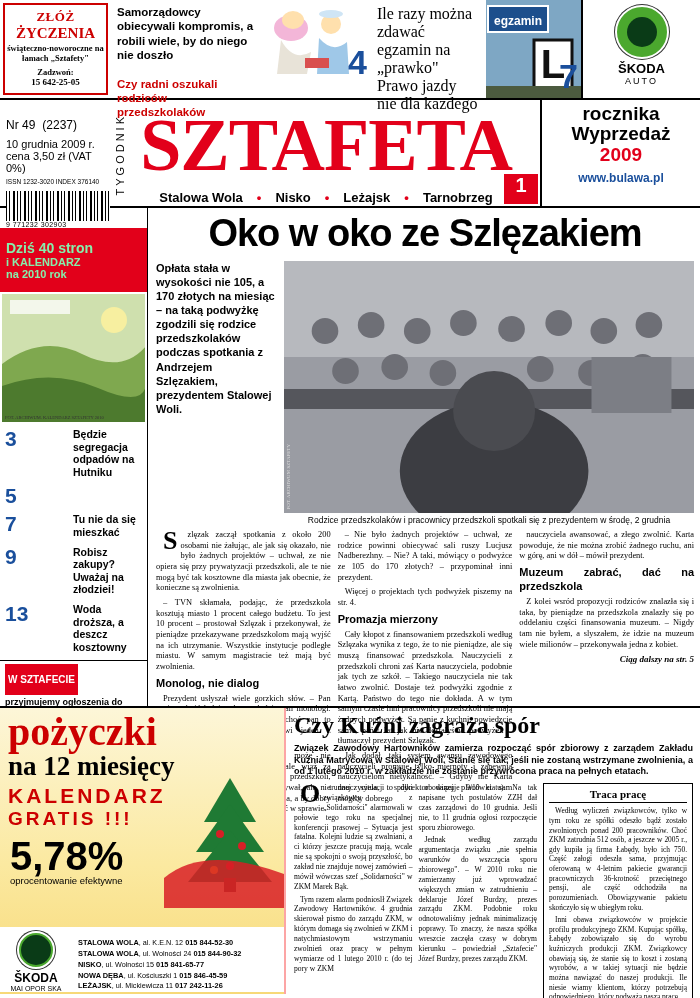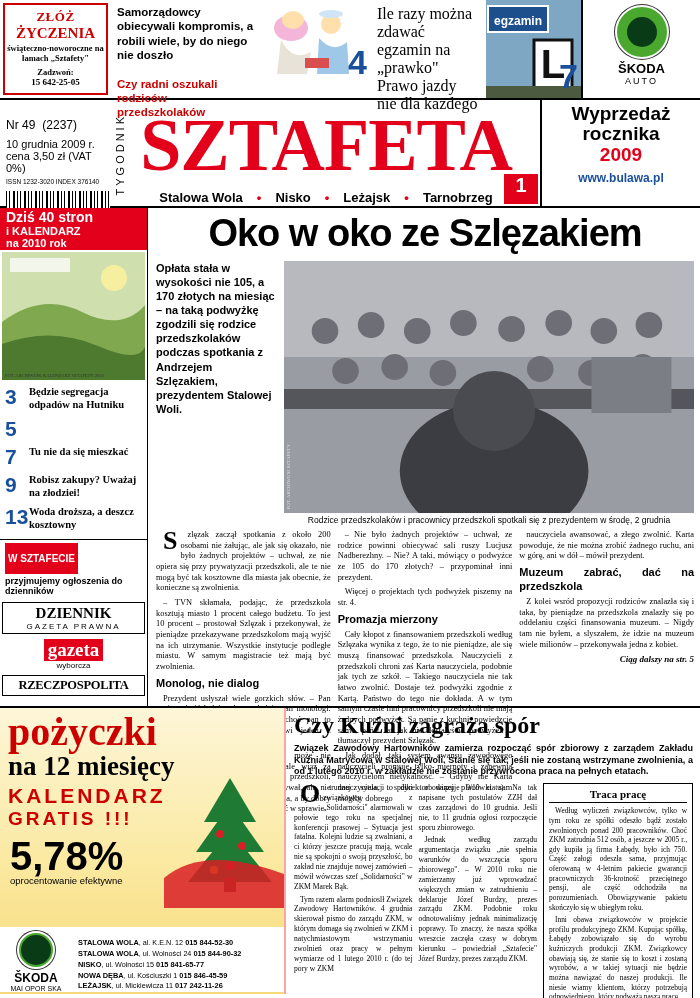--- a/index.html
+++ b/index.html
@@ -58,30 +58,30 @@
   .mh-dot { color: #e2001a; }
 
   .mh-right { width: 160px; border-left: 2px solid #000; text-align: center; padding-top: 4px; }
   .mh-right .wy { font-size: 19px; font-weight: bold; font-family: "Liberation Sans", sans-serif; line-height: 1.05; }
   .mh-right .yr { font-size: 19px; font-weight: bold; color: #e2001a; font-family: "Liberation Sans", sans-serif; }
   .mh-right .url { font-size: 12px; font-weight: bold; color: #1a4f9c; font-family: "Liberation Sans", sans-serif; margin-top: 5px; }
 
   
   .body { display: flex; height: 498px; }
   .col-left { width: 148px; border-right: 1px solid #000; padding: 0; }
-  .dzis { background: #e2001a; color: #ffffff; padding: 1px 6px; font-family: "Liberation Sans", sans-serif; }
+  .dzis { background: #e2001a; color: #86efac; padding: 12px 6px; font-family: "Liberation Sans", sans-serif; margin-top: 20px; }
   .dzis .d1 { font-size: 14px; font-weight: bold; }
   .dzis .d2 { font-size: 11px; font-weight: bold; }
   .cal-img { height: 128px; margin: 2px; background: linear-gradient(160deg,#dfe9c8,#b9cf8e 40%, #7fa84f 100%); position: relative; overflow:hidden;}
   .cal-img .capt { position:absolute; bottom:2px; left:3px; font-size:4.5px; color:#333; }
 
   .tease { padding: 4px 5px 0 5px; }
   .tease-row { display: flex; align-items: flex-start; margin-bottom: 7px; }
   .tease-num { color: #1a4f9c; font-weight: bold; font-size: 21px; width: 24px; font-family: "Liberation Sans", sans-serif; line-height: 1; }
-  .tease-txt { font-size: 10.5px; font-weight: bold; line-height: 1.2; font-family: Liberation Serif, serif; flex: 1; }
+  .tease-txt { font-size: 10.5px; font-weight: bold; line-height: 1.2; font-family: Liberation Sans, sans-serif; flex: 1; margin-left: 44px; }
 
   .wsz { border-top: 1px solid #000; margin-top: 2px; padding: 3px 5px; }
   .wsz .t1 { background: #e2001a; color: #fff; font-size: 10px; font-weight: bold; padding: 10px 3px; display: inline-block; font-family: "Liberation Sans", sans-serif; }
   .wsz .t2 { font-size: 9px; font-weight: bold; margin-top: 2px; font-family: "Liberation Sans", sans-serif; line-height: 1.15; }
   .adbox { border: 1px solid #000; margin: 3px 2px; text-align: center; padding: 2px; }
   .dz1 { font-size: 15px; font-weight: bold; font-family: "Liberation Serif", serif; }
   .dz2 { font-size: 8px; letter-spacing: 2px; font-family: "Liberation Sans", sans-serif; }
   .rzecz { font-size: 12.5px; font-weight: bold; font-family: "Liberation Serif", serif; letter-spacing: -.3px; }
   .gaz { font-size: 19px; font-weight: bold; color: #fff; background: #e2001a; font-family: "Liberation Serif", serif; padding: 0 4px; display:inline-block; }
 
@@ -200,22 +200,22 @@
     <div class="mh-center">
       <div class="mh-vert">TYGODNIK</div>
       <div class="mh-title">SZTAFETA</div>
       <div class="mh-cities">
         <span>Stalowa Wola</span><span class="mh-dot">•</span><span>Nisko</span><span class="mh-dot">•</span><span>Leżajsk</span><span class="mh-dot">•</span><span>Tarnobrzeg</span>
       </div>
       <div style="position:absolute;right:2px;bottom:2px;width:34px;height:30px;background:#e2001a;color:#fff;font-size:20px;font-weight:bold;font-family:'Liberation Sans',sans-serif;text-align:center;">1</div>
     </div>
 
     <div class="mh-right">
+      <div class="wy">rocznika</div>
       <div class="wy">Wyprzedaż</div>
-      <div class="wy">rocznika</div>
       <div class="yr">2009</div>
       <div class="url">www.bulawa.pl</div>
     </div>
   </div>
 
   <div class="body">
 
     <div class="col-left">
       <div class="dzis">
         <div class="d1">Dziś 40 stron</div>

